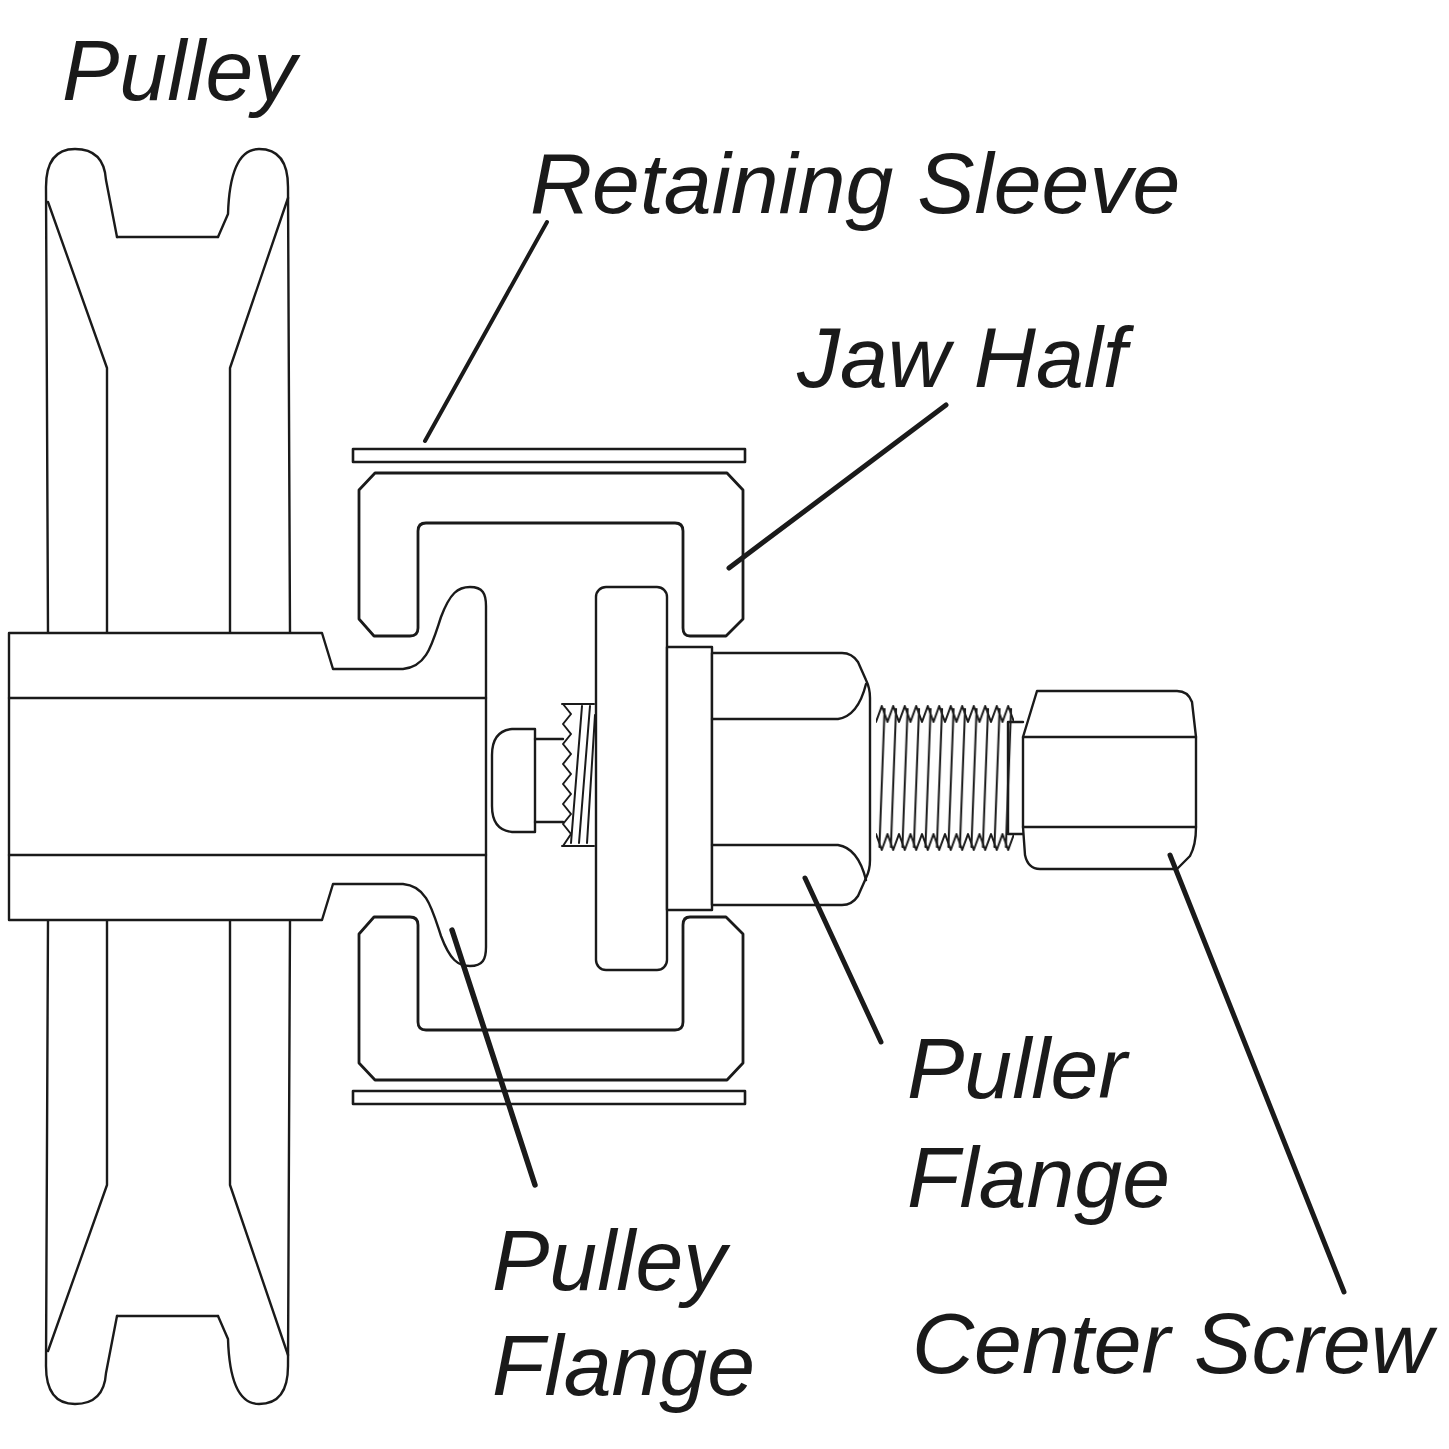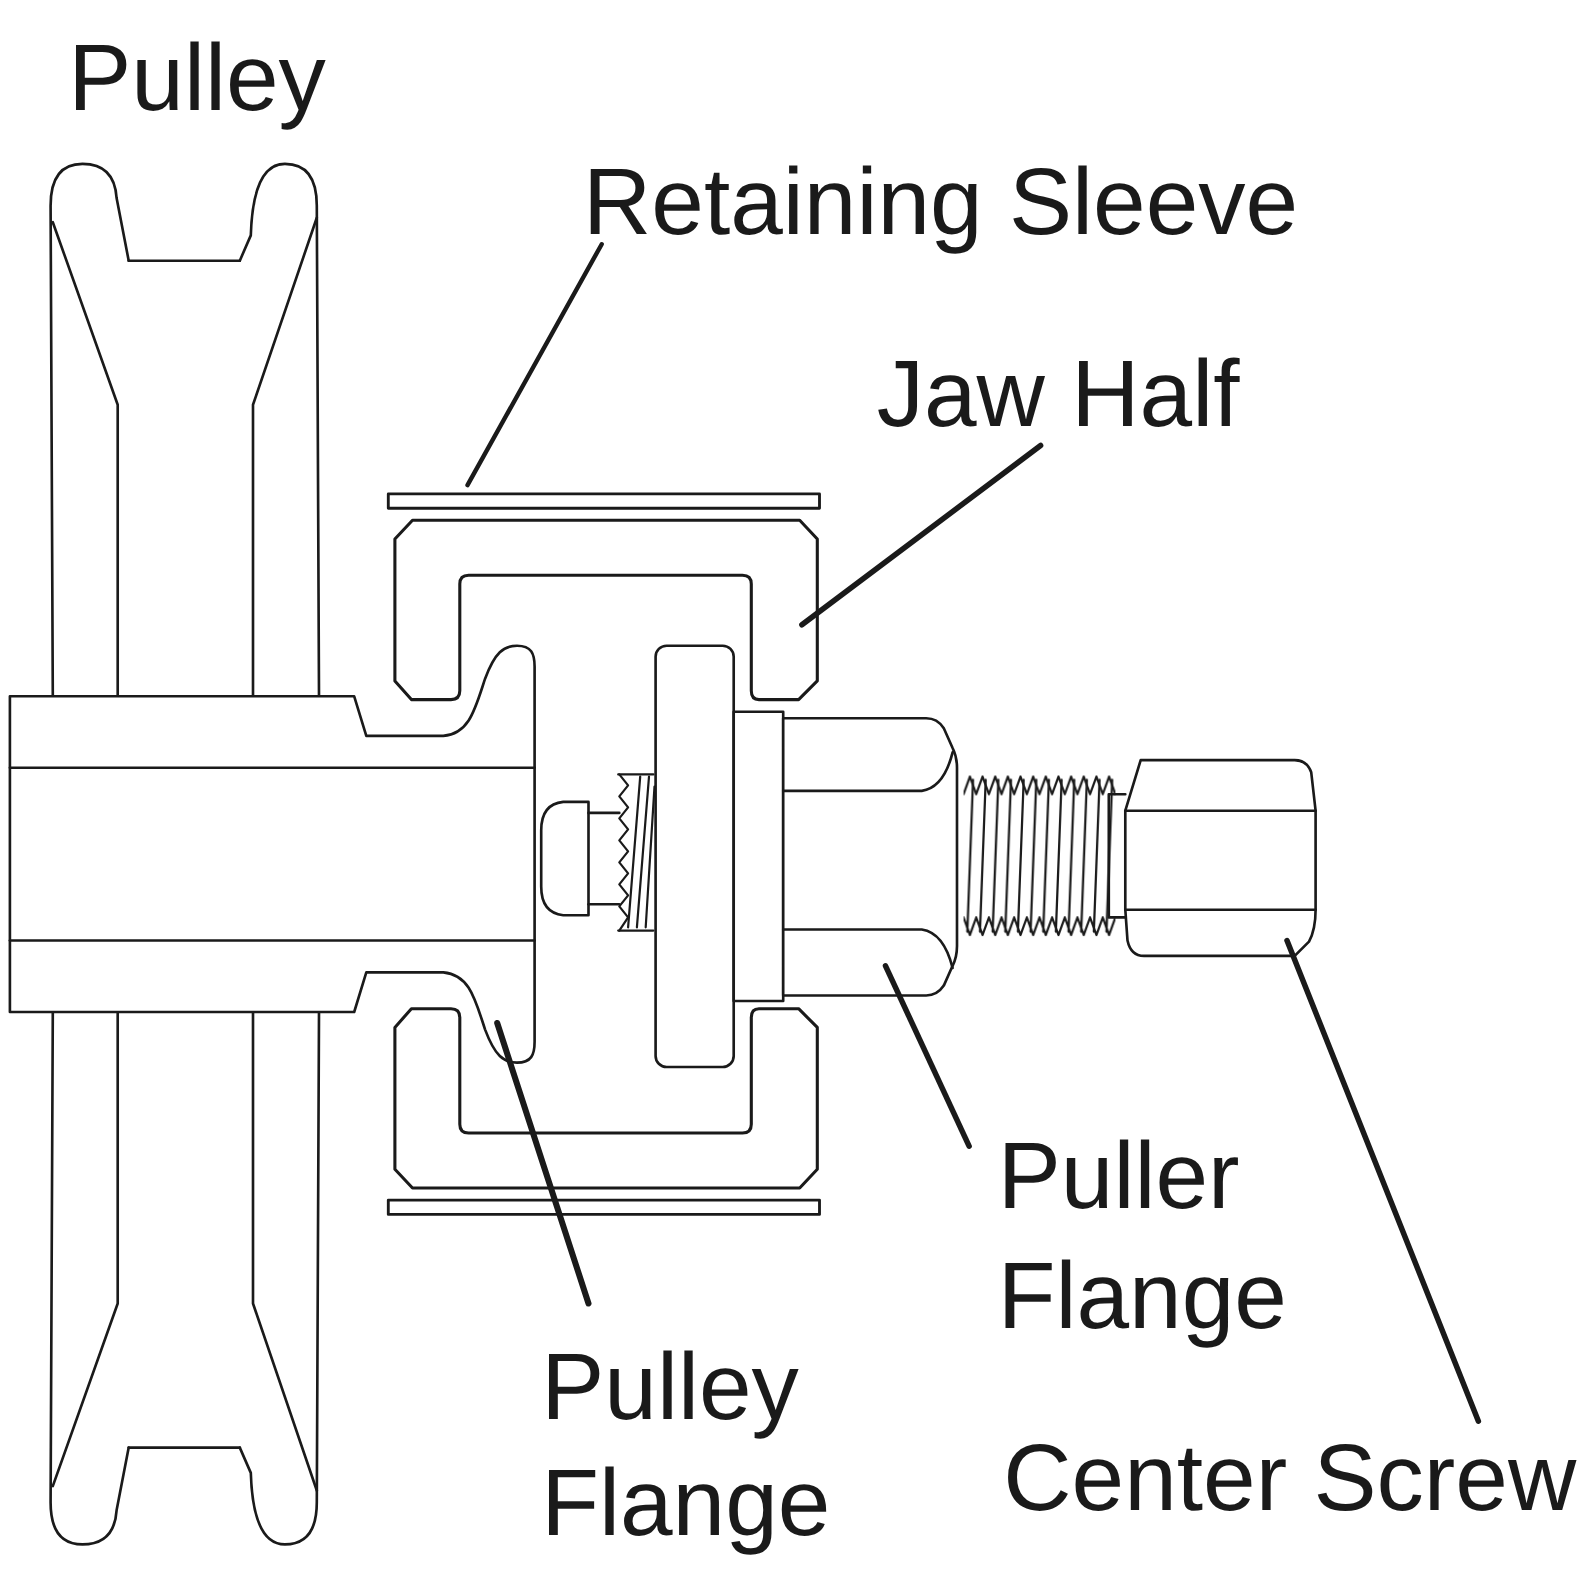--- a/index.html
+++ b/index.html
@@ -1,20 +1,20 @@
 <!DOCTYPE html>
 <html style="--line: #1a1a1a; --bg: #ffffff;"><head>
 <meta charset="utf-8">
 <style>
   :root{
     --line:#1a1a1a;
     --bg:#ffffff;
   }
   html,body{margin:0;padding:0;background:var(--bg);}
-  .stage{width:1449px;height:1449px;position:relative;background:var(--bg);}
+  .stage{width:1449px;height:1449px;position:relative;background:var(--bg);font-style:italic;}
   svg{display:block;}
   .ln{fill:none;stroke:var(--line);stroke-width:2.4;stroke-linejoin:round;stroke-linecap:round;}
   .fw{fill:var(--bg);}
   .jaw{stroke-width:2.8;}
   .slv{stroke-width:2.6;}
   .thin{stroke-width:2;}
   .leader{fill:none;stroke:var(--line);stroke-linecap:round;}
   .lbl{font-family:"Liberation Sans", sans-serif;font-size:86px;fill:var(--line);}
 </style>
 </head>

